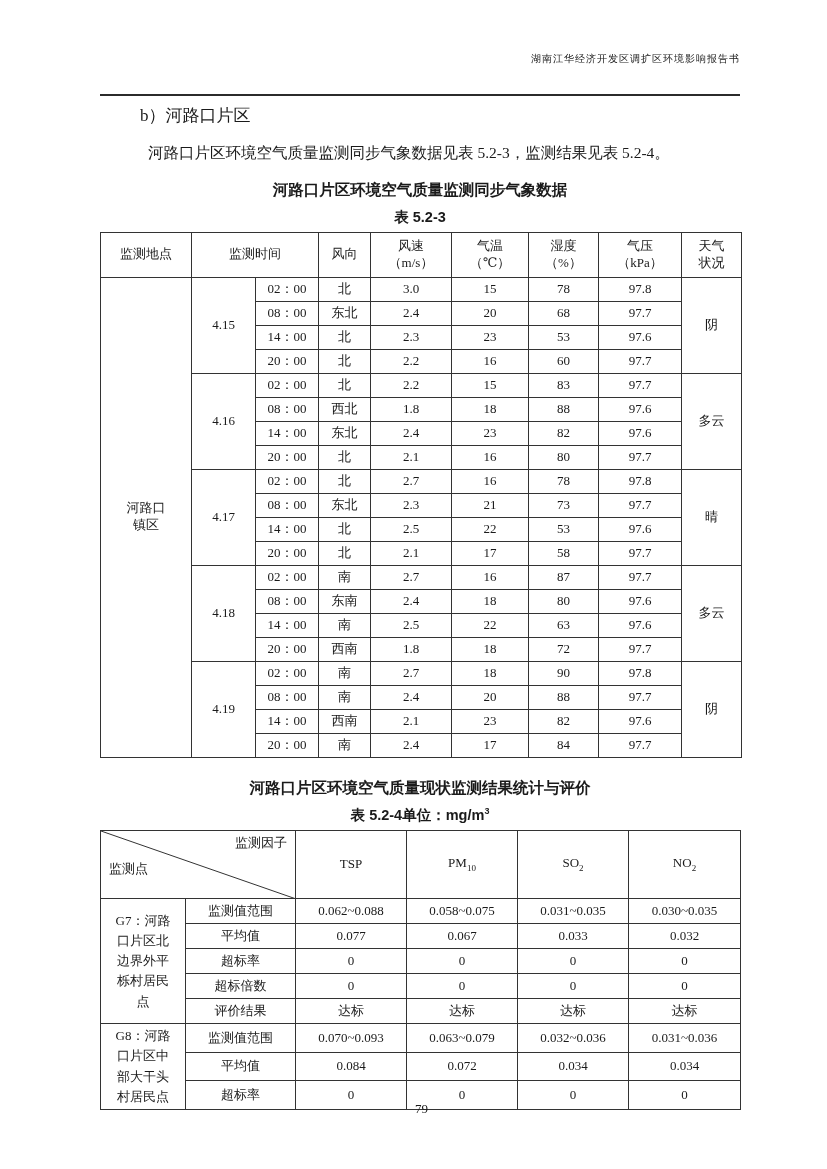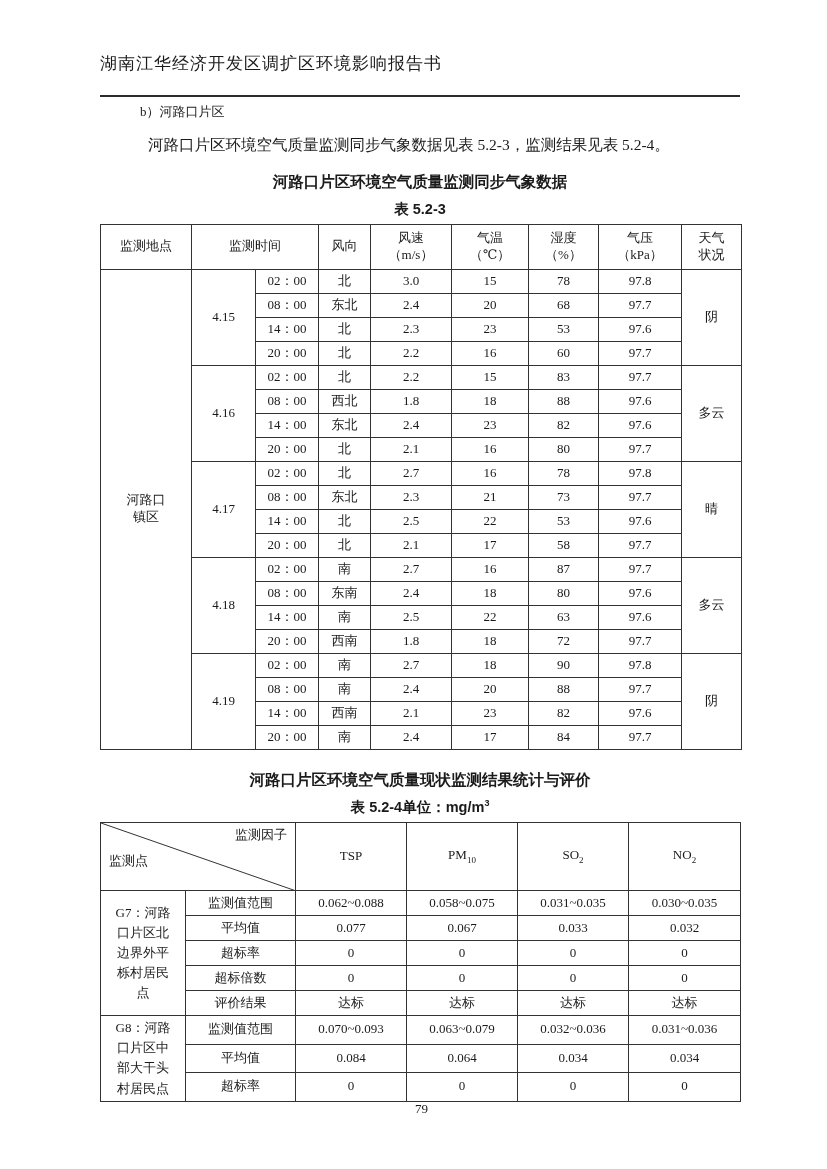--- a/index.html
+++ b/index.html
@@ -9,28 +9,29 @@
     margin:0 auto;
     background:#ffffff;
     box-sizing:border-box;
     padding:0 87px 0 100px;
     overflow:hidden;
     font-family:"Liberation Serif","DejaVu Serif",serif;
     color:#1a1a1a;
   }
   .doc-header {
     padding-top:52px;
-    padding-bottom:20px;
+    padding-bottom:28px;
     border-bottom:2px solid #2b2b2b;
-    font-size:17px;
+    text-align:right;
+    font-size:10px;
     letter-spacing:1px;
   }
   .body-text { font-size:15.5px; line-height:2.42; text-align:justify; margin:0; }
   .p1 { margin-top:12px; }
-  .b-heading { margin:0; font-size:13px; line-height:2.3; padding-left:40px; }
+  .b-heading { margin:0; font-size:17px; line-height:2.3; padding-left:40px; }
   .p2 { margin:0; font-size:15.5px; line-height:2.3; padding-left:48px; }
   .tbl-title {
     text-align:center;
     font-family:"Liberation Sans","DejaVu Sans",sans-serif;
     font-weight:bold;
     font-size:15.5px;
     margin-top:9px;
   }
   .tbl-label-row {
     display:flex; justify-content:center; align-items:flex-end;
@@ -362,21 +363,21 @@
           <td rowspan="3" class="site-cell">G8：河路口片区中部大干头村居民点</td>
           <td>监测值范围</td>
           <td>0.070~0.093</td>
           <td>0.063~0.079</td>
           <td>0.032~0.036</td>
           <td>0.031~0.036</td>
         </tr>
         <tr>
           <td>平均值</td>
           <td>0.084</td>
-          <td>0.064</td>
+          <td>0.072</td>
           <td>0.034</td>
           <td>0.034</td>
         </tr>
         <tr>
           <td>超标率</td>
           <td>0</td>
           <td>0</td>
           <td>0</td>
           <td>0</td>
         </tr>

